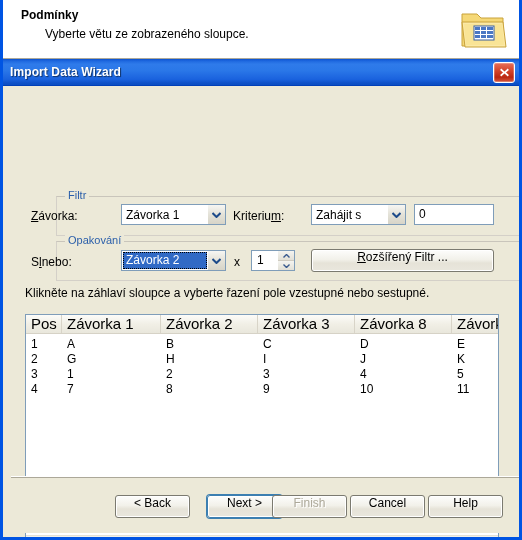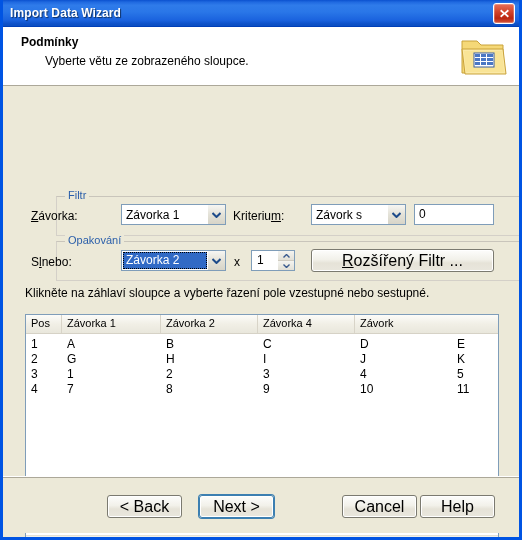--- a/index.html
+++ b/index.html
@@ -213,24 +213,23 @@
     cursor: pointer;
   }
   .spinner .spin-btn.down { border-top: 1px solid #cfcbc0; }
 
   
   .button {
     box-sizing: border-box;
     background: linear-gradient(to bottom, #fdfdfc 0%, #f2f1ea 45%, #e6e3d8 62%, #e9e7dd 100%);
     border: 1px solid #7b7a70;
     border-radius: 3px;
-    font-size: 16px;
-    color: #000000;
-    display: flex;
-    align-items: center;
+    font-size: 12px;
+    color: #000000;
+    display: flex;
     justify-content: center;
     cursor: default;
     box-shadow: inset 0 0 0 1px #ffffff;
   }
   .button.disabled { color: #aca899; text-shadow: 1px 1px 0 #ffffff; }
   .button.default {
     border: 1px solid #3c7fb1;
     box-shadow: inset 0 0 0 1px #ffffff, 0 0 0 1px #3c7fb1;
   }
   #btn-advanced-filter {
@@ -264,21 +263,21 @@
   }
   #listview-header {
     display: flex;
     height: 19px;
     background: linear-gradient(to bottom, #fcfcf9 0%, #f1efe6 50%, #e9e7dc 100%);
     border-bottom: 1px solid #d6d2c6;
     box-sizing: border-box;
   }
   .col-header {
     box-sizing: border-box;
-    font-size: 11px;
+    font-size: 15px;
     color: #000000;
     line-height: 17px;
     padding-left: 5px;
     border-right: 1px solid #d8d4c8;
     overflow: hidden;
     white-space: nowrap;
     cursor: pointer;
     flex: 0 0 auto;
   }
   .col-header:last-child { border-right: none; }
@@ -340,21 +339,21 @@
     border: 1px solid #93aed4;
     display: flex;
     align-items: center;
     justify-content: center;
     cursor: pointer;
   }
 
   
   #footer {
     position: absolute;
-    left: 0;
+    left: 8px;
     right: 0;
     bottom: 0;
     height: 56px;
     background: #ece9d8;
     border-top: 1px solid #ffffff;
     box-shadow: inset 0 1px 0 -0px #aca899;
     padding-left: 9px;
   }
   #footer-sep {
     position: absolute;
@@ -371,29 +370,20 @@
   #btn-back   { left: 104px; }
   #btn-next   { left: 181px; margin-left: 15px; }
   #btn-finish { left: 261px; }
   #btn-cancel { left: 339px; }
   #btn-help   { left: 417px; }
 </style>
 </head>
 <body>
 
 <div id="window">
-
-  <div id="titlebar">
-    <span id="title-text">Import Data Wizard</span>
-    <div id="close-button">
-      <svg width="11" height="11" viewBox="0 0 11 11" aria-hidden="true">
-        <path d="M2.2 1.4 L5.5 4.5 L8.8 1.4 L9.9 3.0 L7.0 5.5 L9.9 8.0 L8.8 9.6 L5.5 6.5 L2.2 9.6 L1.1 8.0 L4.0 5.5 L1.1 3.0 Z" fill="#ffffff"></path>
-      </svg>
-    </div>
-  </div>
 
   <div id="header">
     <div id="header-title">Podmínky</div>
     <div id="header-subtitle">Vyberte větu ze zobrazeného sloupce.</div>
     <div id="header-icon">
       <svg width="52" height="50" viewBox="0 0 52 50" aria-hidden="true">
 
         <path d="M5 10 L20 10 L24 14 L46 14 L46 42 L5 42 Z" fill="#f5d877" stroke="#c9a23a" stroke-width="1"></path>
 
         <path d="M5 18 L46 18 L49 43 L8 43 Z" fill="#fbe9a6" stroke="#c9a23a" stroke-width="1"></path>
@@ -408,41 +398,50 @@
           <rect x="24" y="27" width="5" height="3"></rect>
           <rect x="30" y="27" width="6" height="3"></rect>
           <rect x="18" y="31" width="5" height="3"></rect>
           <rect x="24" y="31" width="5" height="3"></rect>
           <rect x="30" y="31" width="6" height="3"></rect>
         </g>
       </svg>
     </div>
   </div>
 
+  <div id="titlebar">
+    <span id="title-text">Import Data Wizard</span>
+    <div id="close-button">
+      <svg width="11" height="11" viewBox="0 0 11 11" aria-hidden="true">
+        <path d="M2.2 1.4 L5.5 4.5 L8.8 1.4 L9.9 3.0 L7.0 5.5 L9.9 8.0 L8.8 9.6 L5.5 6.5 L2.2 9.6 L1.1 8.0 L4.0 5.5 L1.1 3.0 Z" fill="#ffffff"></path>
+      </svg>
+    </div>
+  </div>
+
   <div id="body">
 
     <div class="group" id="group-filtr">
       <span class="group-label">Filtr</span>
     </div>
 
     <div class="field-label" style="left:28px; top:123px;"><span class="acc">Z</span><span>ávorka:</span></div>
 
     <div class="combo" style="left:118px; top:118px; width:105px;">
       <span class="combo-text">Závorka 1</span>
       <span class="combo-arrow">
         <svg width="9" height="6" viewBox="0 0 9 6" aria-hidden="true">
             <path d="M0.5 1 L4.5 5 L8.5 1" fill="none" stroke="#1c4a8a" stroke-width="2"></path>
           </svg>
       </span>
     </div>
 
     <div class="field-label" style="left:230px; top:123px;"><span>Kriteriu</span><span class="acc">m</span><span>:</span></div>
 
     <div class="combo" style="left:308px; top:118px; width:95px;">
-      <span class="combo-text">Závork s</span>
+      <span class="combo-text">Zahájit s</span>
       <span class="combo-arrow">
         <svg width="9" height="6" viewBox="0 0 9 6" aria-hidden="true">
             <path d="M0.5 1 L4.5 5 L8.5 1" fill="none" stroke="#1c4a8a" stroke-width="2"></path>
           </svg>
       </span>
     </div>
 
     <div class="textbox" style="left:411px; top:118px; width:80px;">0</div>
 
     <div class="group" id="group-opakovani">
@@ -482,21 +481,22 @@
       <span><span class="acc">R</span><span>ozšířený Filtr ...</span></span>
     </div>
 
     <div id="instruction">Klikněte na záhlaví sloupce a vyberte řazení pole  vzestupné nebo sestupné.</div>
 
     <div id="listview">
       <div id="listview-header">
           <div class="col-header" style="width: 36px;">Pos</div>
           <div class="col-header" style="width: 99px;">Závorka 1</div>
           <div class="col-header" style="width: 97px;">Závorka 2</div>
-          <div class="col-header" style="width: 97px;">Závorka 4</div>
+          <div class="col-header" style="width: 97px;">Závorka 3</div>
+          <div class="col-header" style="width: 97px;">Závorka 8</div>
           <div class="col-header" style="width: 46px;">Závork</div>
         </div>
       <div id="listview-rows">
           <div class="lv-row">
             <div class="lv-cell" style="width: 36px;">1</div>
             <div class="lv-cell" style="width: 99px;">A</div>
             <div class="lv-cell" style="width: 97px;">B</div>
             <div class="lv-cell" style="width: 97px;">C</div>
             <div class="lv-cell" style="width: 97px;">D</div>
             <div class="lv-cell" style="width: 46px;">E</div>
@@ -539,18 +539,19 @@
         <span class="sb-arrow">
           
         </span>
       </div>
     </div>
 
     <div id="footer">
       <div id="footer-sep"></div>
       <div class="button footer-btn" id="btn-back">&lt; Back</div>
       <div class="button footer-btn default" id="btn-next">Next &gt;</div>
+      <div class="button footer-btn disabled" id="btn-finish">Finish</div>
       <div class="button footer-btn" id="btn-help">Help</div>
       <div class="button footer-btn" id="btn-cancel">Cancel</div>
     </div>
 
   </div>
 </div>
 
 </body></html>

